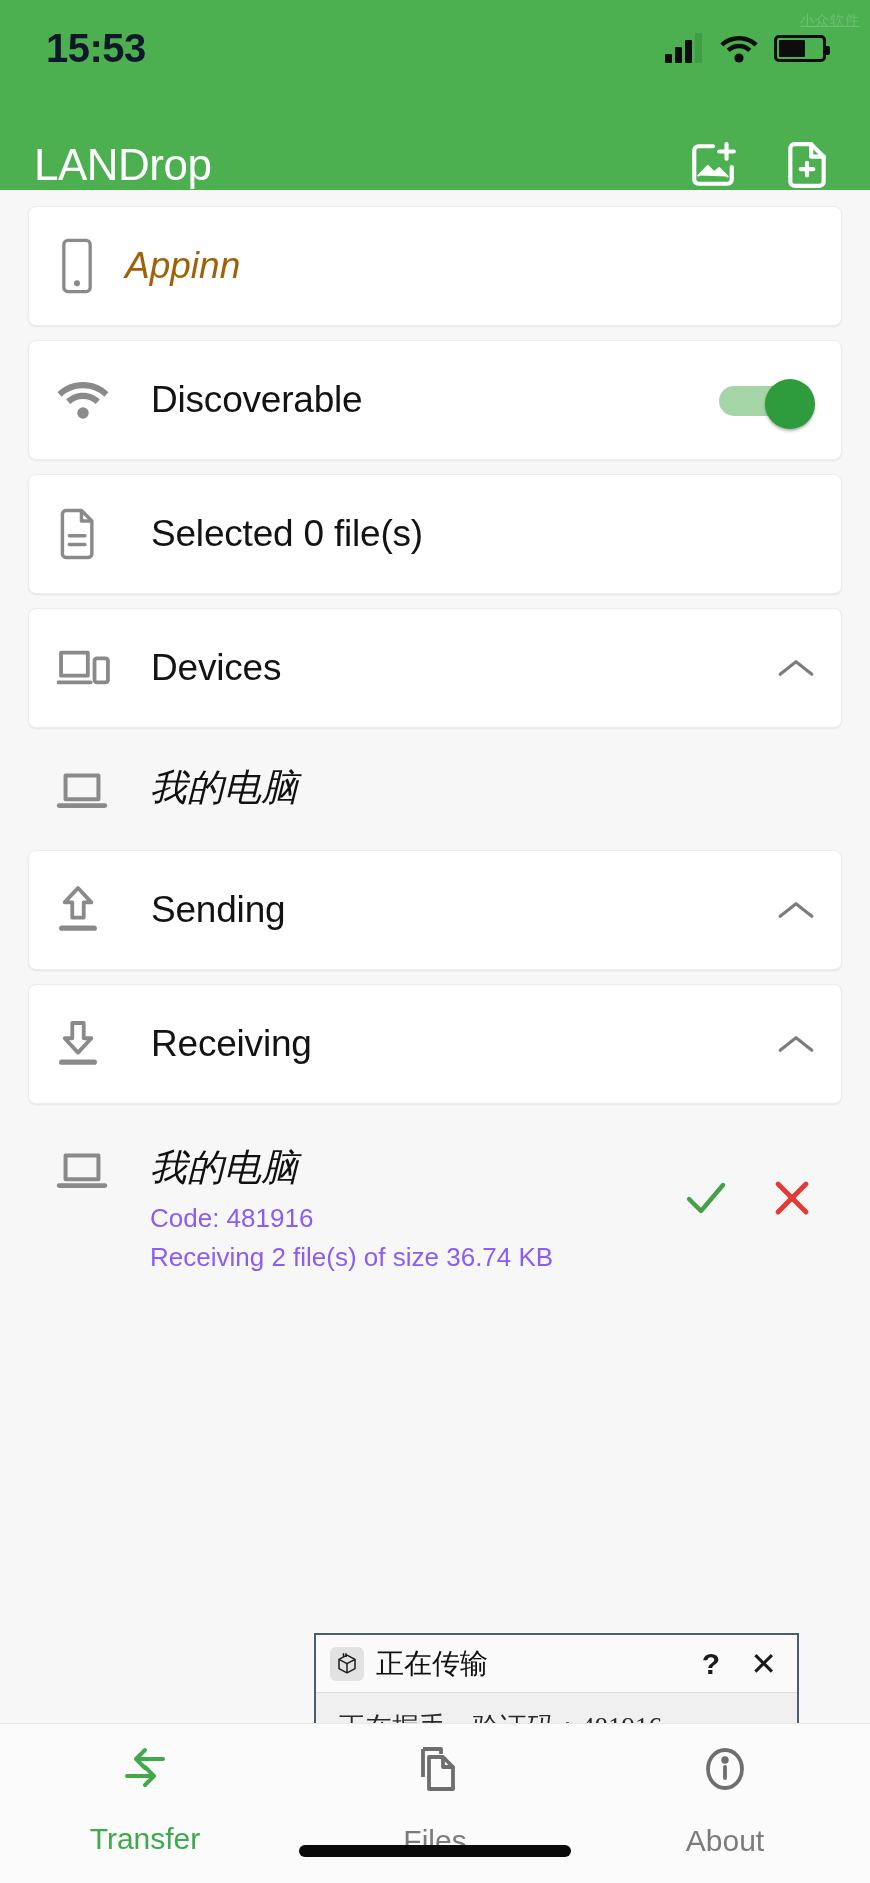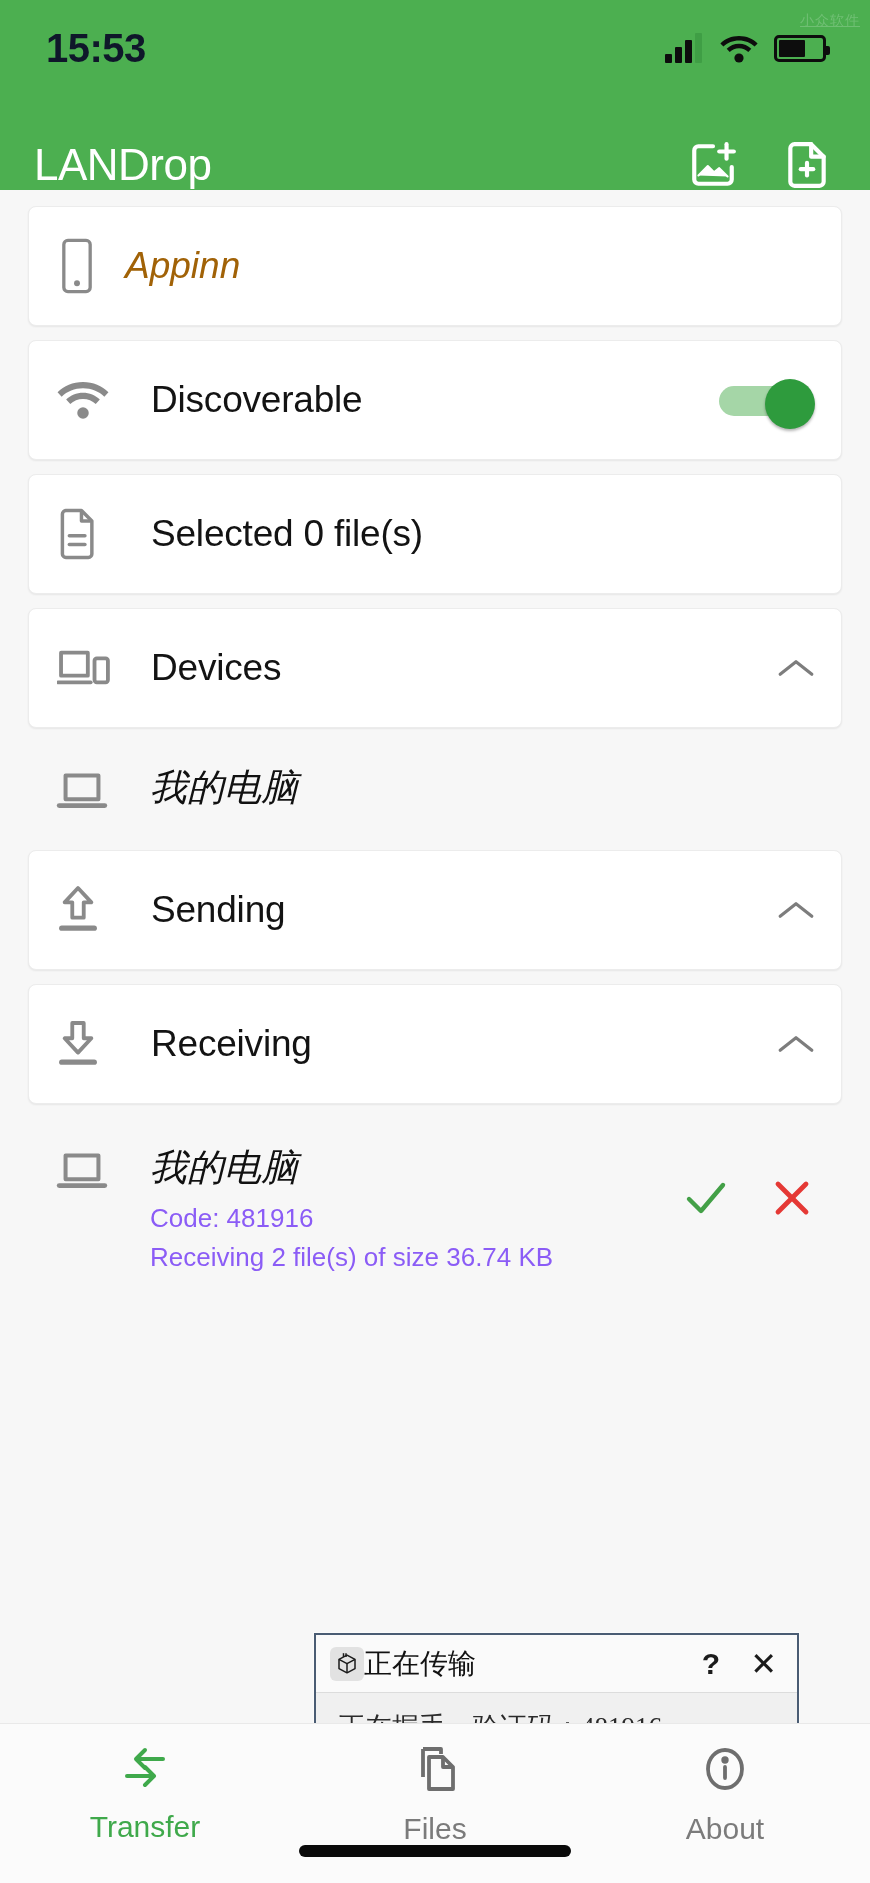--- a/index.html
+++ b/index.html
@@ -150,21 +150,21 @@
   .dlg-title {
     height: 58px; background: #fafafa;
     border-bottom: 1px solid #dcdcdc;
     display: flex; align-items: center; padding: 0 12px 0 14px;
   }
   .dlg-appicon {
     width: 34px; height: 34px; border-radius: 6px; background: #e2e2e2;
     display: flex; align-items: center; justify-content: center; flex: 0 0 34px;
   }
   .dlg-title-text {
-    font-size: 28px; color: #111; flex: 1 1 auto;
+    font-size: 28px; color: #111; padding-left: 12px; flex: 1 1 auto;
     font-family: Liberation Serif, serif;
   }
   .dlg-help {
     font-size: 30px; font-weight: bold; color: #1b1b1b;
     padding: 0 30px 0 0; cursor: default;
   }
   .dlg-close {
     font-size: 32px; color: #1b1b1b; padding: 0 8px 0 0; line-height: 1;
   }
   .dlg-body { padding: 16px 22px 0 22px; }
@@ -175,21 +175,21 @@
 
   
   .bottomnav {
     flex: 0 0 auto;
     height: 160px; background: #fbfbfb;
     border-top: 1px solid #e9e9e9;
     display: flex; align-items: flex-start; padding-top: 22px;
   }
   .navitem {
     flex: 1 1 0; display: flex; flex-direction: column;
-    align-items: center; gap: 16px;
+    align-items: center; gap: 28px;
   }
   .navitem .nl { font-size: 30px; color: #7b7b7b; }
   .navitem.active .nl { color: #3fa94b; }
 
   .homebar {
     position: absolute; bottom: 26px; left: 50%;
     transform: translateX(-50%);
     width: 272px; height: 12px; background: #0a0a0a; border-radius: 6px;
   }
 </style>

